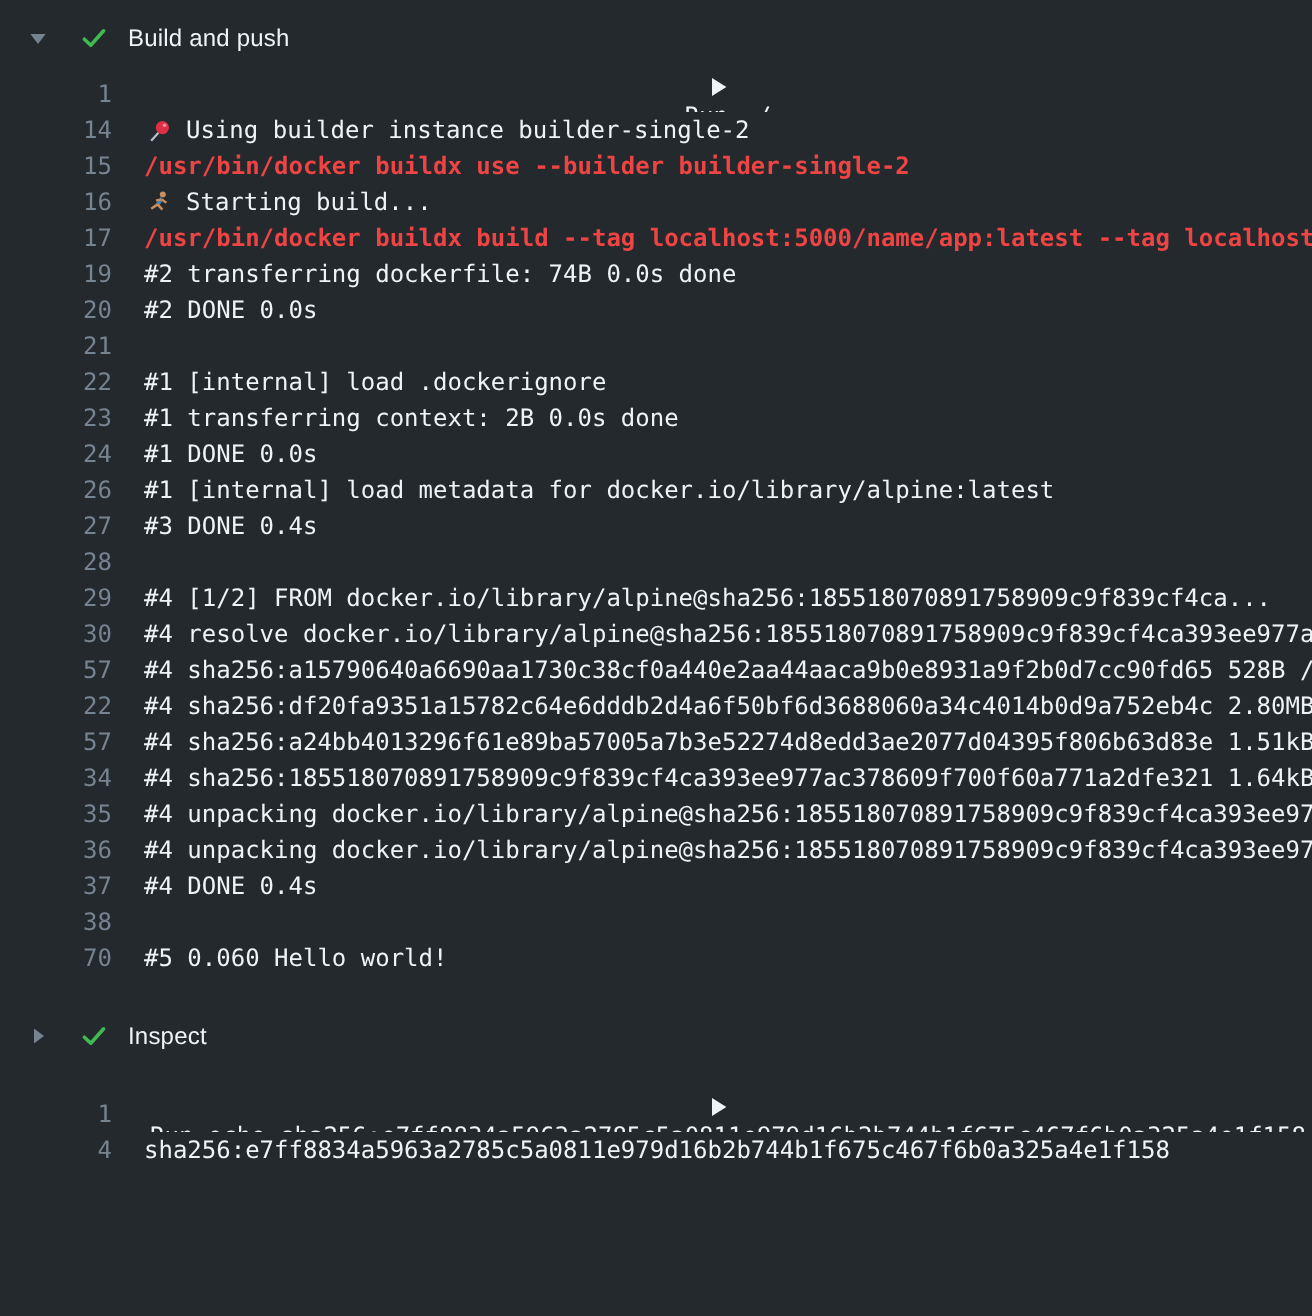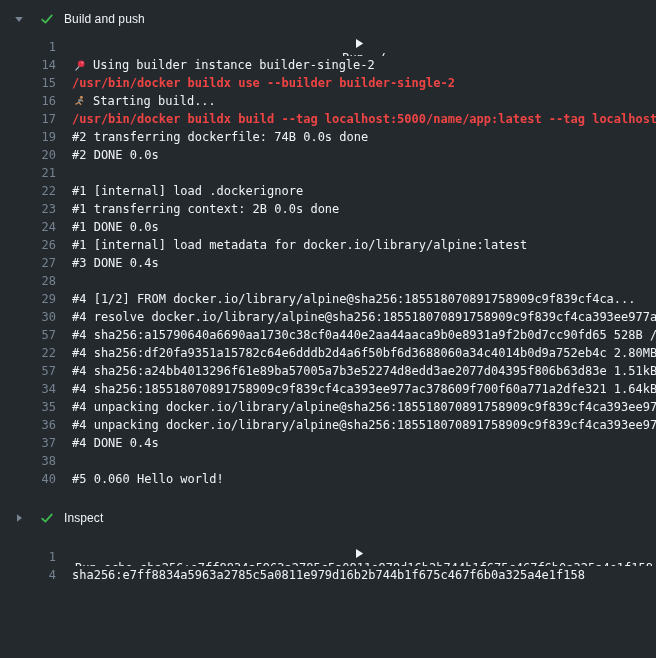--- a/index.html
+++ b/index.html
@@ -87,21 +87,21 @@
         <div class="log-line"><span class="ln">29</span><div class="lc"><span class="text">#4 [1/2] FROM docker.io/library/alpine@sha256:185518070891758909c9f839cf4ca...</span></div></div>
         <div class="log-line"><span class="ln">30</span><div class="lc"><span class="text">#4 resolve docker.io/library/alpine@sha256:185518070891758909c9f839cf4ca393ee977ac3</span></div></div>
         <div class="log-line"><span class="ln">57</span><div class="lc"><span class="text">#4 sha256:a15790640a6690aa1730c38cf0a440e2aa44aaca9b0e8931a9f2b0d7cc90fd65 528B / 5</span></div></div>
         <div class="log-line"><span class="ln">22</span><div class="lc"><span class="text">#4 sha256:df20fa9351a15782c64e6dddb2d4a6f50bf6d3688060a34c4014b0d9a752eb4c 2.80MB /</span></div></div>
         <div class="log-line"><span class="ln">57</span><div class="lc"><span class="text">#4 sha256:a24bb4013296f61e89ba57005a7b3e52274d8edd3ae2077d04395f806b63d83e 1.51kB /</span></div></div>
         <div class="log-line"><span class="ln">34</span><div class="lc"><span class="text">#4 sha256:185518070891758909c9f839cf4ca393ee977ac378609f700f60a771a2dfe321 1.64kB /</span></div></div>
         <div class="log-line"><span class="ln">35</span><div class="lc"><span class="text">#4 unpacking docker.io/library/alpine@sha256:185518070891758909c9f839cf4ca393ee977a</span></div></div>
         <div class="log-line"><span class="ln">36</span><div class="lc"><span class="text">#4 unpacking docker.io/library/alpine@sha256:185518070891758909c9f839cf4ca393ee977a</span></div></div>
         <div class="log-line"><span class="ln">37</span><div class="lc"><span class="text">#4 DONE 0.4s</span></div></div>
         <div class="log-line"><span class="ln">38</span><div class="lc"><span class="text"></span></div></div>
-        <div class="log-line"><span class="ln">40</span><div class="lc"><span class="text">#5 0.060 Hello world!</span></div></div>
+        <div class="log-line"><span class="ln">70</span><div class="lc"><span class="text">#5 0.060 Hello world!</span></div></div>
       </div>
     </section>
     <section class="step">
       <div class="step-header">
         <span class="chev">
           <svg width="10" height="10" viewBox="0 0 10 10">
             <path d="M3 1.2 L8 5 L3 8.8 Z" fill="#768390"></path>
           </svg>
         </span>
         <span class="status">

